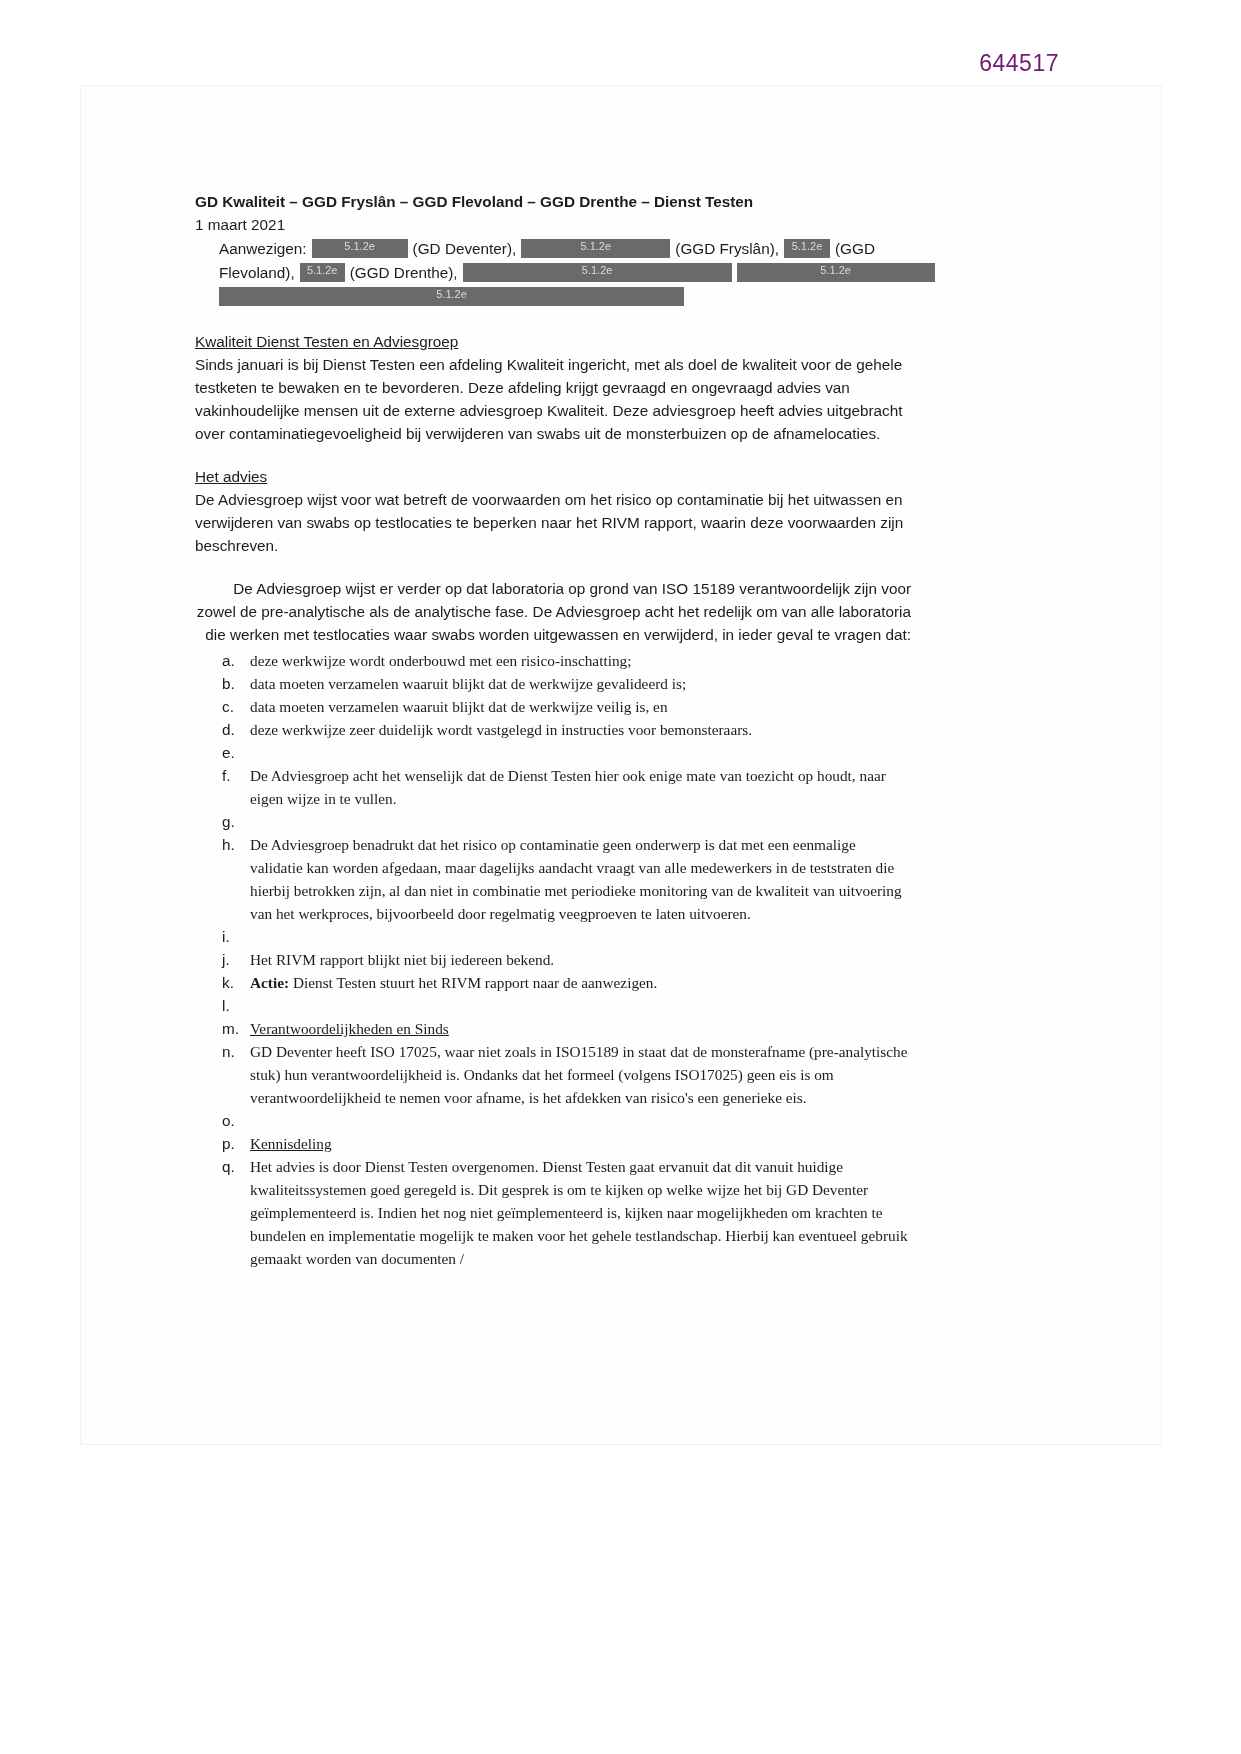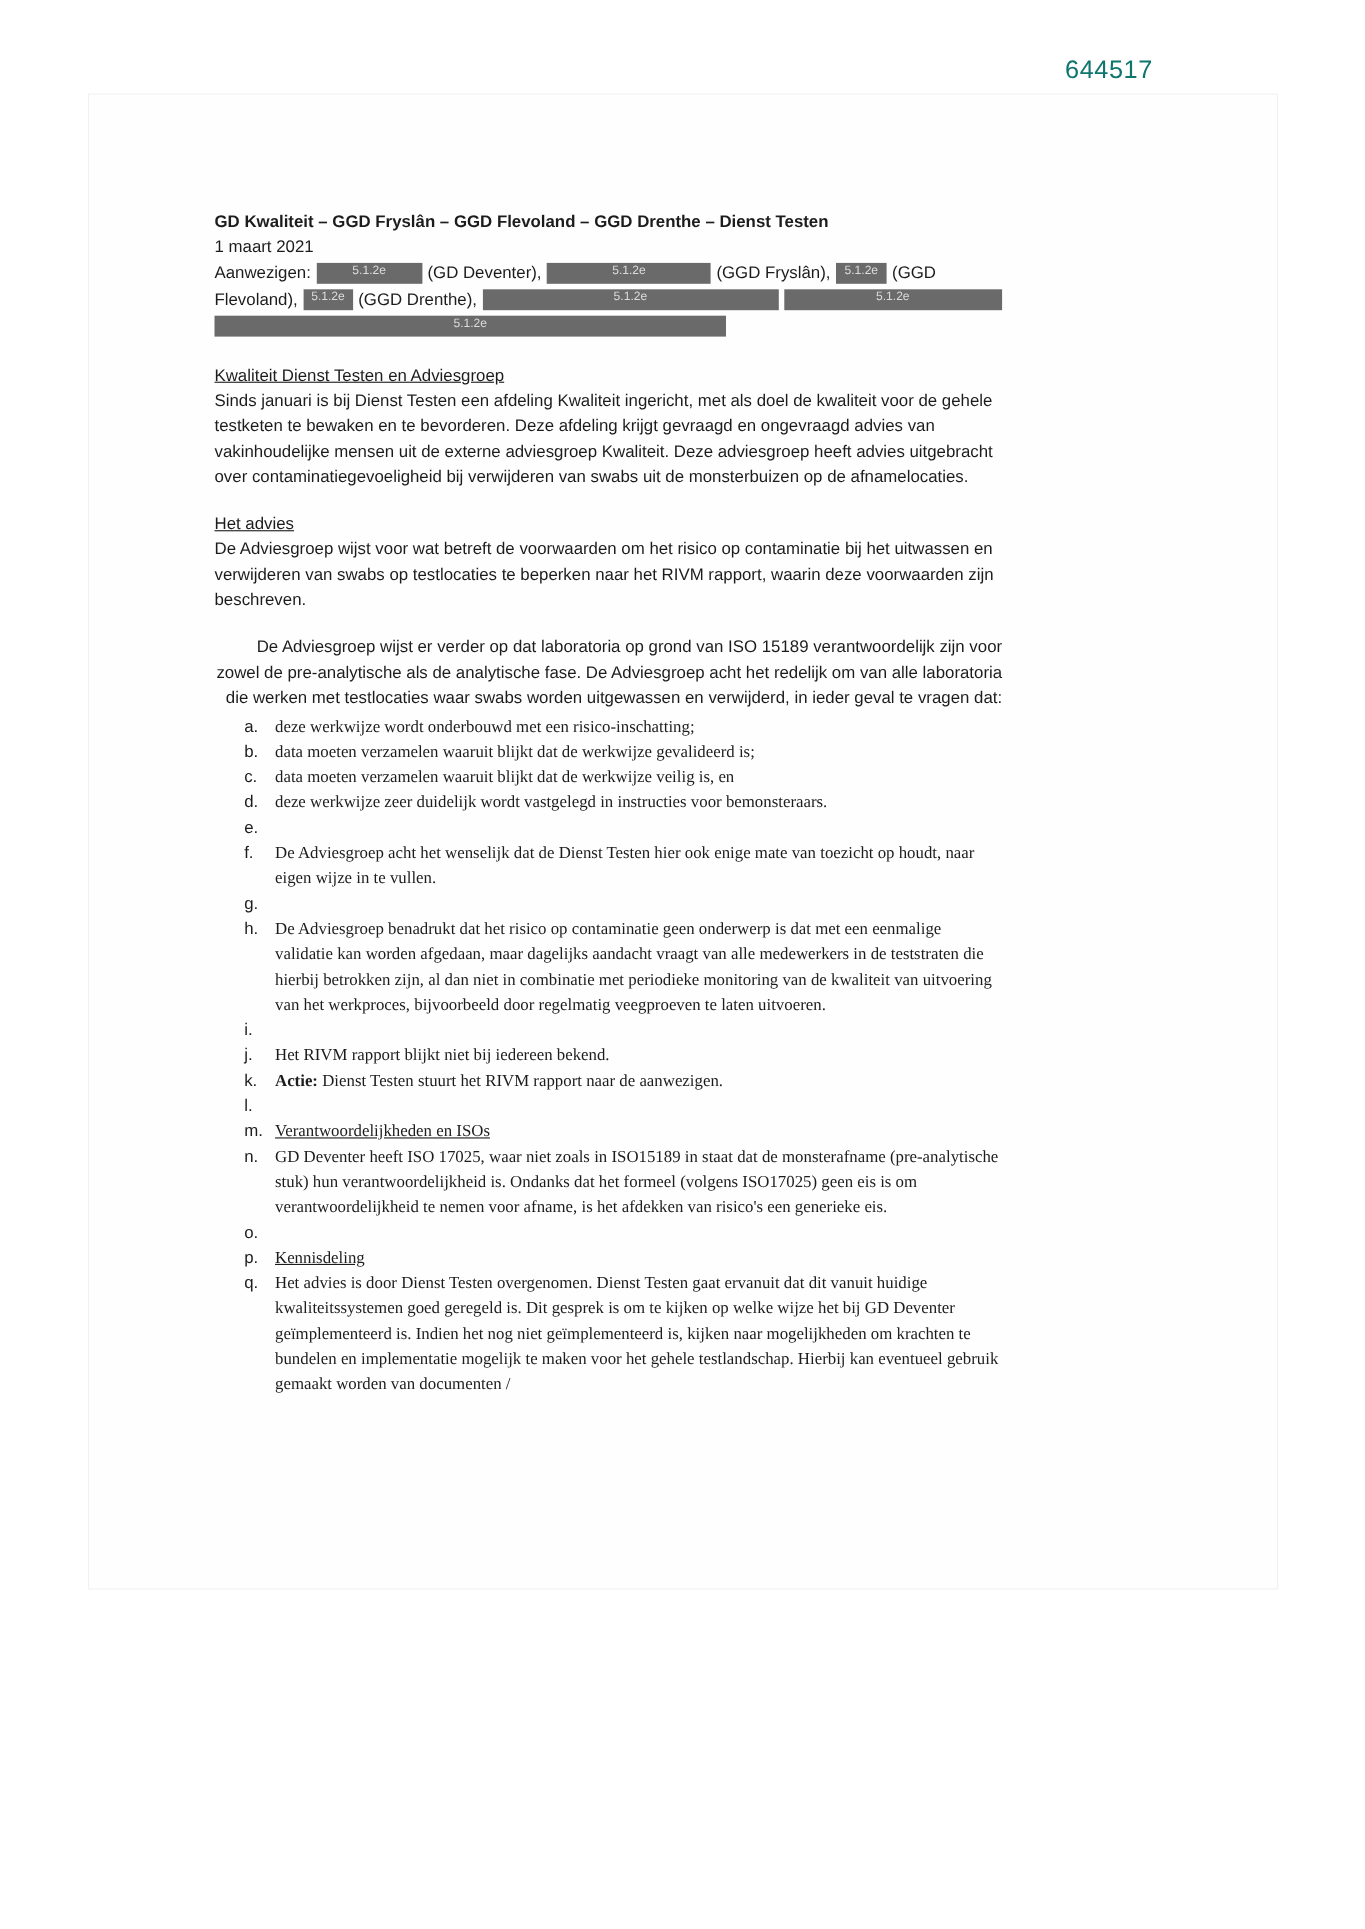--- a/index.html
+++ b/index.html
@@ -17,41 +17,42 @@
     position: absolute;
     left: 80px; top: 85px;
     width: 1082px; height: 1360px;
     border: 1px solid #f1f1f1;
     background: #fefefe;
     pointer-events: none;
   }
   .doc-number {
     position: absolute;
     top: 50px;
-    right: 193px;
+    right: 182px;
     font-size: 23px;
     letter-spacing: 0.5px;
-    color: #0f766e;
+    color: #701a75;
   }
   .content {
     position: absolute;
     left: 195px;
     top: 190px;
     width: 716px;
     font-size: 15.3px;
     line-height: 23px;
   }
   .title { font-weight: bold; }
   .date-line { }
   .attend-line {
     display: flex;
     align-items: center;
     gap: 5px;
     height: 24px;
     white-space: nowrap;
+    margin-left: 24px;
   }
   .redact {
     display: inline-flex;
     align-items: flex-end;
     justify-content: center;
     height: 19px;
     background: var(--redact-bg, #6a6a6a);
     color: var(--redact-fg, #dcdcdc);
     font-size: 11px;
     flex: none;
@@ -194,21 +195,21 @@
         <span class="txt"><span class="b">Actie:</span><span> Dienst Testen stuurt het RIVM rapport naar de aanwezigen.</span></span>
       </div>
 
       <div class="li">
         <span class="marker">l.</span>
         <span class="txt"></span>
       </div>
 
       <div class="li">
         <span class="marker">m.</span>
-        <span class="txt"><span class="u">Verantwoordelijkheden en ISOs</span></span>
+        <span class="txt"><span class="u">Verantwoordelijkheden en Sinds</span></span>
       </div>
 
       <div class="li">
         <span class="marker">n.</span>
         <span class="txt">GD Deventer heeft ISO 17025, waar niet zoals in ISO15189 in staat dat de monsterafname (pre-analytische stuk) hun verantwoordelijkheid is. Ondanks dat het formeel (volgens ISO17025) geen eis is om verantwoordelijkheid te nemen voor afname, is het afdekken van risico's een generieke eis.</span>
       </div>
 
       <div class="li">
         <span class="marker">o.</span>
         <span class="txt"></span>

